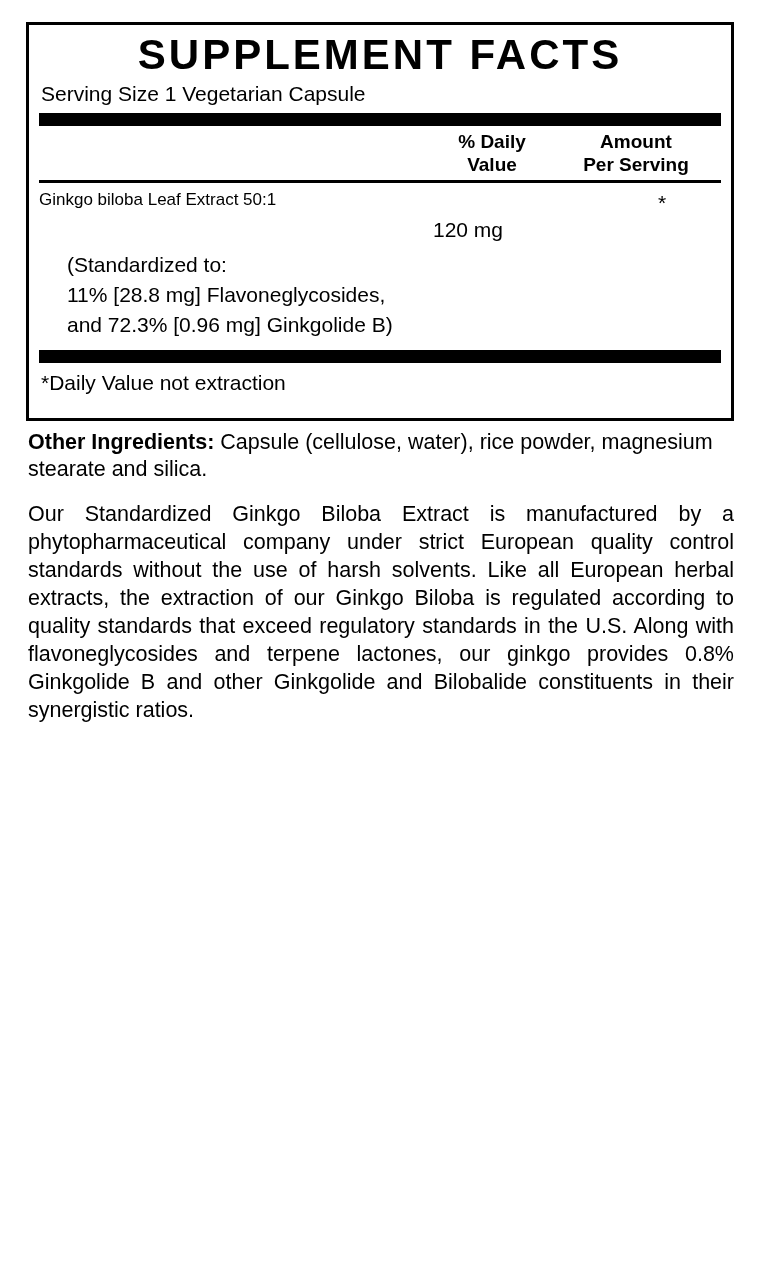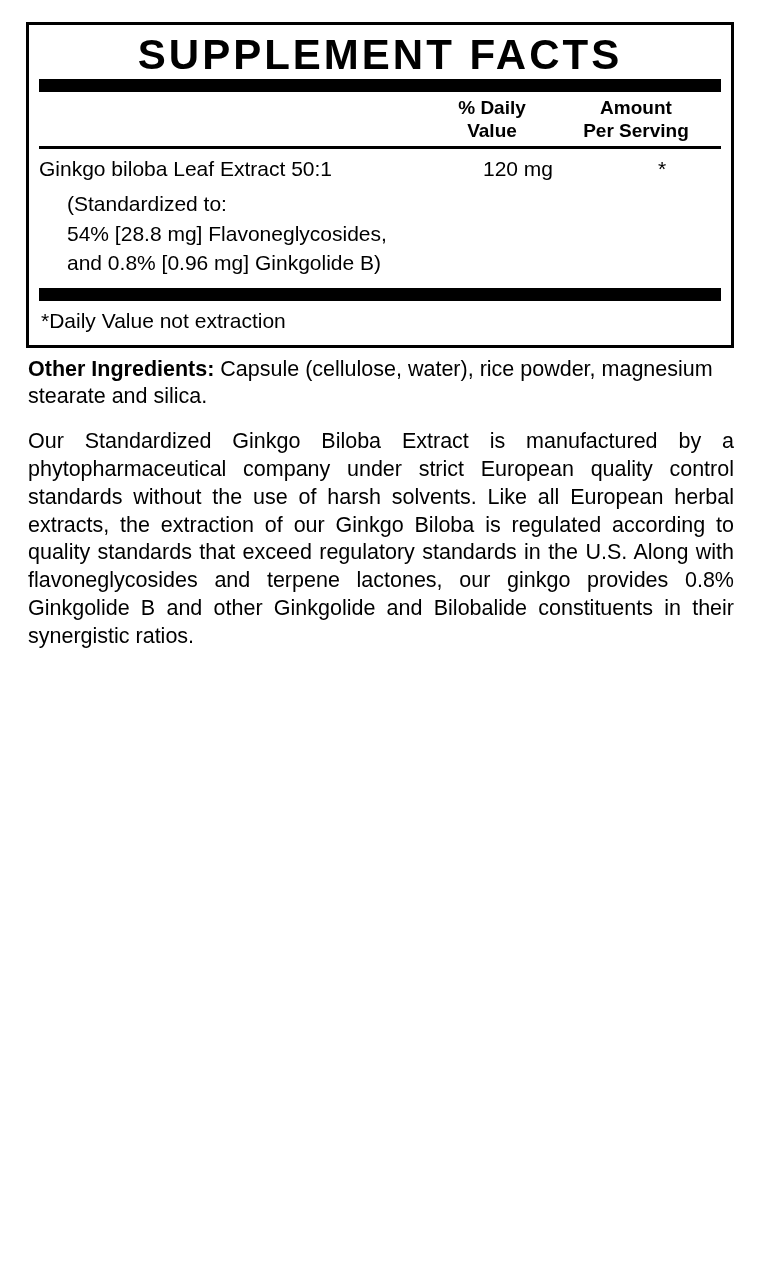--- a/index.html
+++ b/index.html
@@ -19,21 +19,21 @@
     width: 760px;
     height: 1280px;
     box-sizing: border-box;
     padding: 22px 26px 0 26px;
   }
 
   
   .facts-panel {
     border: 3px solid #000;
     box-sizing: border-box;
-    padding: 6px 10px 8px 10px;
+    padding: 6px 10px 20px 10px;
   }
   .facts-title {
     font-size: 42px;
     font-weight: bold;
     letter-spacing: 3px;
     line-height: 1.05;
     text-align: center;
     white-space: nowrap;
     margin: 2px 0 2px 0;
   }
@@ -72,28 +72,28 @@
     width: 118px;
   }
 
   .nutrient-row {
     display: flex;
     align-items: flex-start;
     padding: 6px 0 0 0;
   }
   .nutrient-name {
     flex: 1;
-    font-size: 21px;
+    font-size: 17px;
     line-height: 1.33;
   }
   .nutrient-amount {
     width: 170px;
     font-size: 21px;
-    text-align: center;
     line-height: 1.33;
+    margin-top: 27px;
   }
   .nutrient-dv {
     width: 118px;
     font-size: 21px;
     text-align: center;
     line-height: 1.33;
   }
   .sub-lines {
     font-size: 21px;
     line-height: 1.42;
@@ -132,20 +132,21 @@
 </style>
 </head>
 <body>
 
 <div class="page">
 
   <div class="facts-panel">
 
     <div class="facts-title">SUPPLEMENT FACTS</div>
 
+    <div class="serving-size">Serving Size 1 Vegetarian Capsule</div>
 
     <div class="rule-thick"></div>
 
     <div class="head-row">
       <div class="head-col head-dv">
         <div>% Daily</div>
         <div>Value</div>
       </div>
       <div class="head-col head-amount">
         <div>Amount</div>
@@ -156,22 +157,22 @@
     <div class="rule-thin"></div>
 
     <div class="nutrient-row">
       <div class="nutrient-name">Ginkgo biloba Leaf Extract 50:1</div>
       <div class="nutrient-amount">120 mg</div>
       <div class="nutrient-dv">*</div>
     </div>
 
     <div class="sub-lines">
       <div class="sub-line">(Standardized to:</div>
-      <div class="sub-line">54% [28.8 mg] Flavoneglycosides,</div>
-      <div class="sub-line">and 0.8% [0.96 mg] Ginkgolide B)</div>
+      <div class="sub-line">11% [28.8 mg] Flavoneglycosides,</div>
+      <div class="sub-line">and 72.3% [0.96 mg] Ginkgolide B)</div>
     </div>
 
     <div class="after-table-gap"></div>
 
     <div class="rule-thick"></div>
 
     <div class="footnote">*Daily Value not extraction</div>
 
   </div>
 

